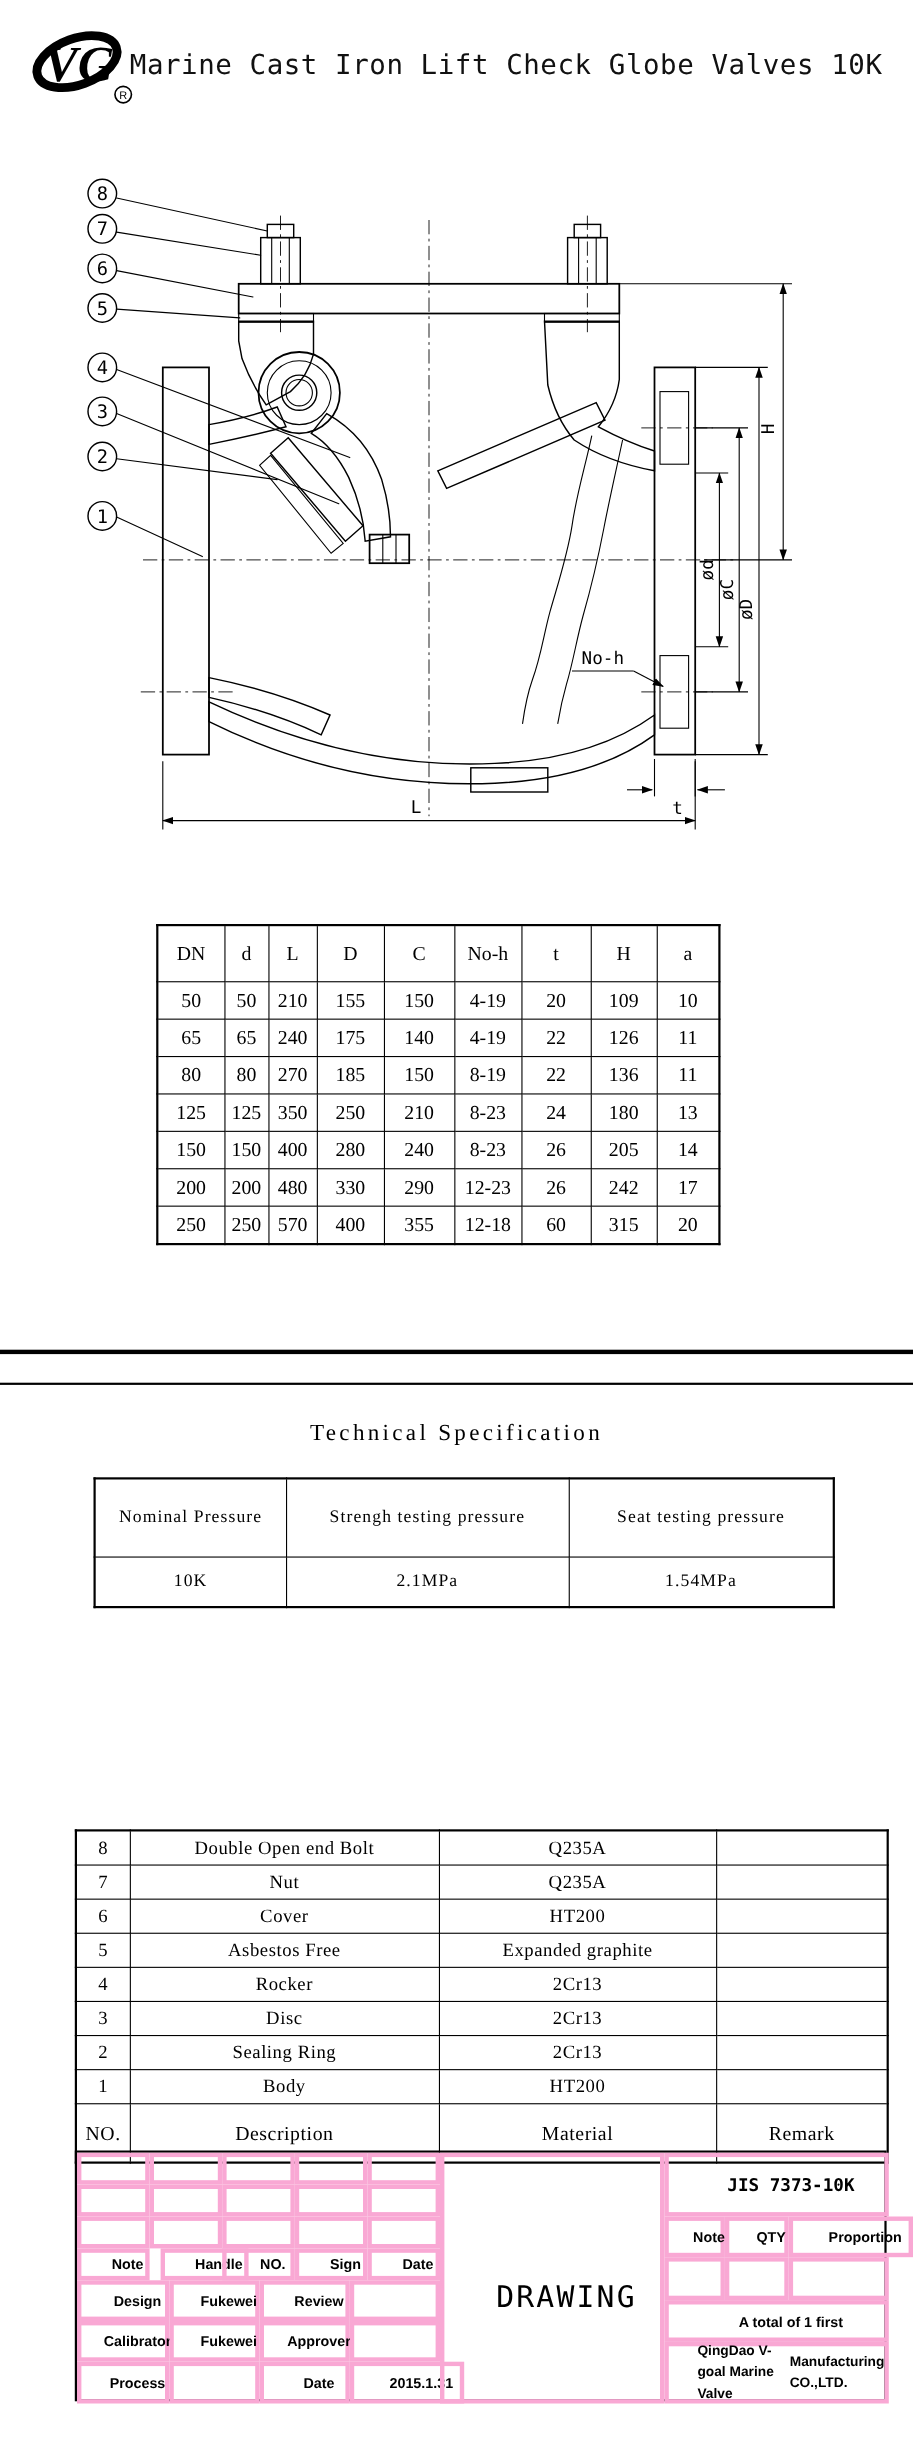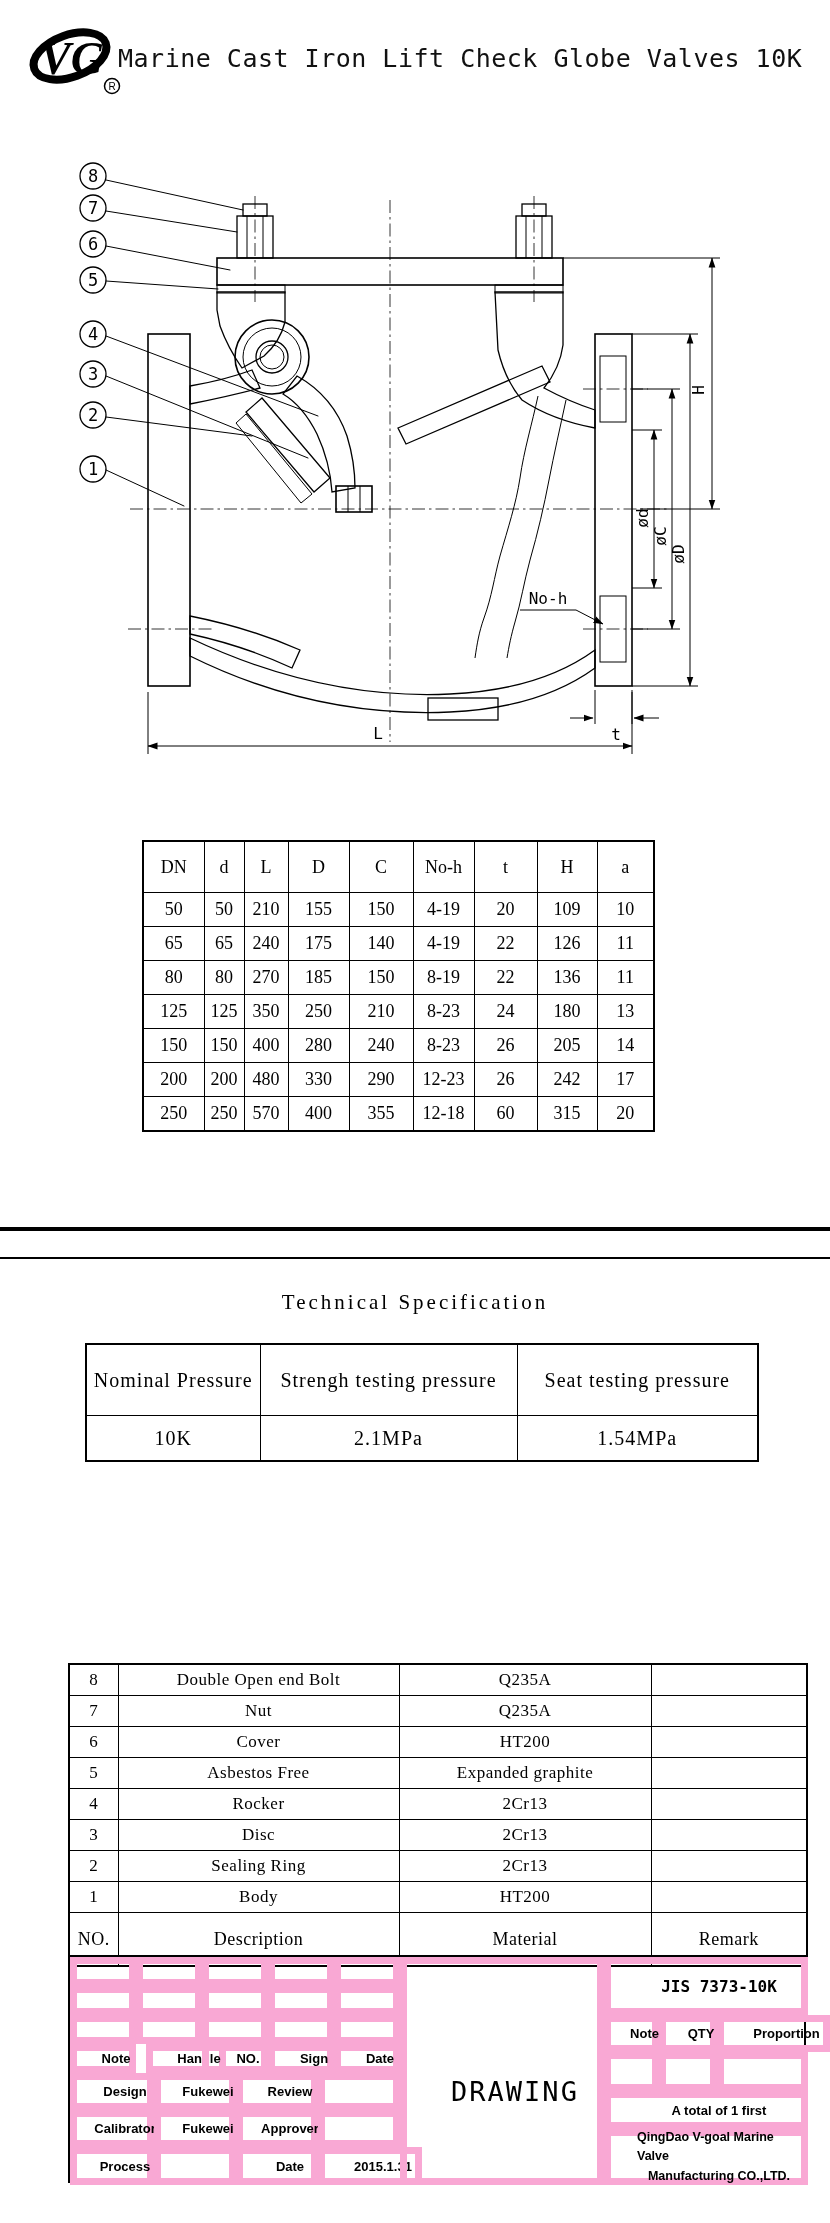--- a/index.html
+++ b/index.html
@@ -27,41 +27,41 @@
   table.dim th{height:50px;}
   table.dim td{height:33px;}
 
   
   .sep1{position:absolute;left:0;top:1227px;width:830px;height:4px;background:#000;}
   .sep2{position:absolute;left:0;top:1257px;width:830px;height:2px;background:#000;}
 
   .spec-title{position:absolute;left:0;top:1290px;width:830px;text-align:center;
               font-size:21px;letter-spacing:3px;}
   table.spec{position:absolute;left:85px;top:1343px;border-collapse:collapse;table-layout:fixed;
-             font-size:20px;text-align:center;border:2px solid #000;letter-spacing:1px;}
+             font-size:16px;text-align:center;border:2px solid #000;letter-spacing:1px;}
   table.spec th,table.spec td{border:1.5px solid #000;padding:0;font-weight:normal;}
   table.spec th{height:70px;}
   table.spec td{height:44px;}
 
   
   table.bom{position:absolute;left:68px;top:1663px;border-collapse:collapse;table-layout:fixed;
             font-size:17px;text-align:center;border:2px solid #000;letter-spacing:.5px;}
   table.bom td{border:1.5px solid #000;padding:0;height:30px;}
   table.bom .foot td{height:52px;font-size:18px;}
 
   
   .tblock{position:absolute;left:68px;top:1955px;width:738px;height:228px;
           border:2px solid #000;box-sizing:border-box;}
-  .tc{position:absolute;border:7px solid #f9a8d4;display:flex;align-items:center;justify-content:center;
+  .tc{position:absolute;border:4px solid #f9a8d4;display:flex;align-items:center;justify-content:center;
       font-family:"Liberation Sans","DejaVu Sans",sans-serif;font-weight:bold;font-size:13px;
       box-sizing:border-box;padding-left:26px;}
   .tc.mono{font-family:"DejaVu Sans Mono",monospace;font-weight:bold;}
   .drawing-cell{font-family:"DejaVu Sans Mono",monospace;font-weight:normal;font-size:27px;
                 letter-spacing:2px;align-items:flex-start;padding-top:112px;}
-  .company{flex-direction:column;line-height:1.55;font-size:12.5px;}
+  .company{flex-direction:row;line-height:1.55;font-size:12.5px;}
 </style>
 </head>
 <body>
 
 <div class="page">
 
   <svg class="abs" style="left:24px;top:14px" width="100" height="84" viewBox="0 0 100 84">
     <g transform="rotate(-20 46 42)">
       <ellipse cx="46" cy="42" rx="38" ry="21" fill="none" stroke="#000" stroke-width="8"></ellipse>
     </g>

